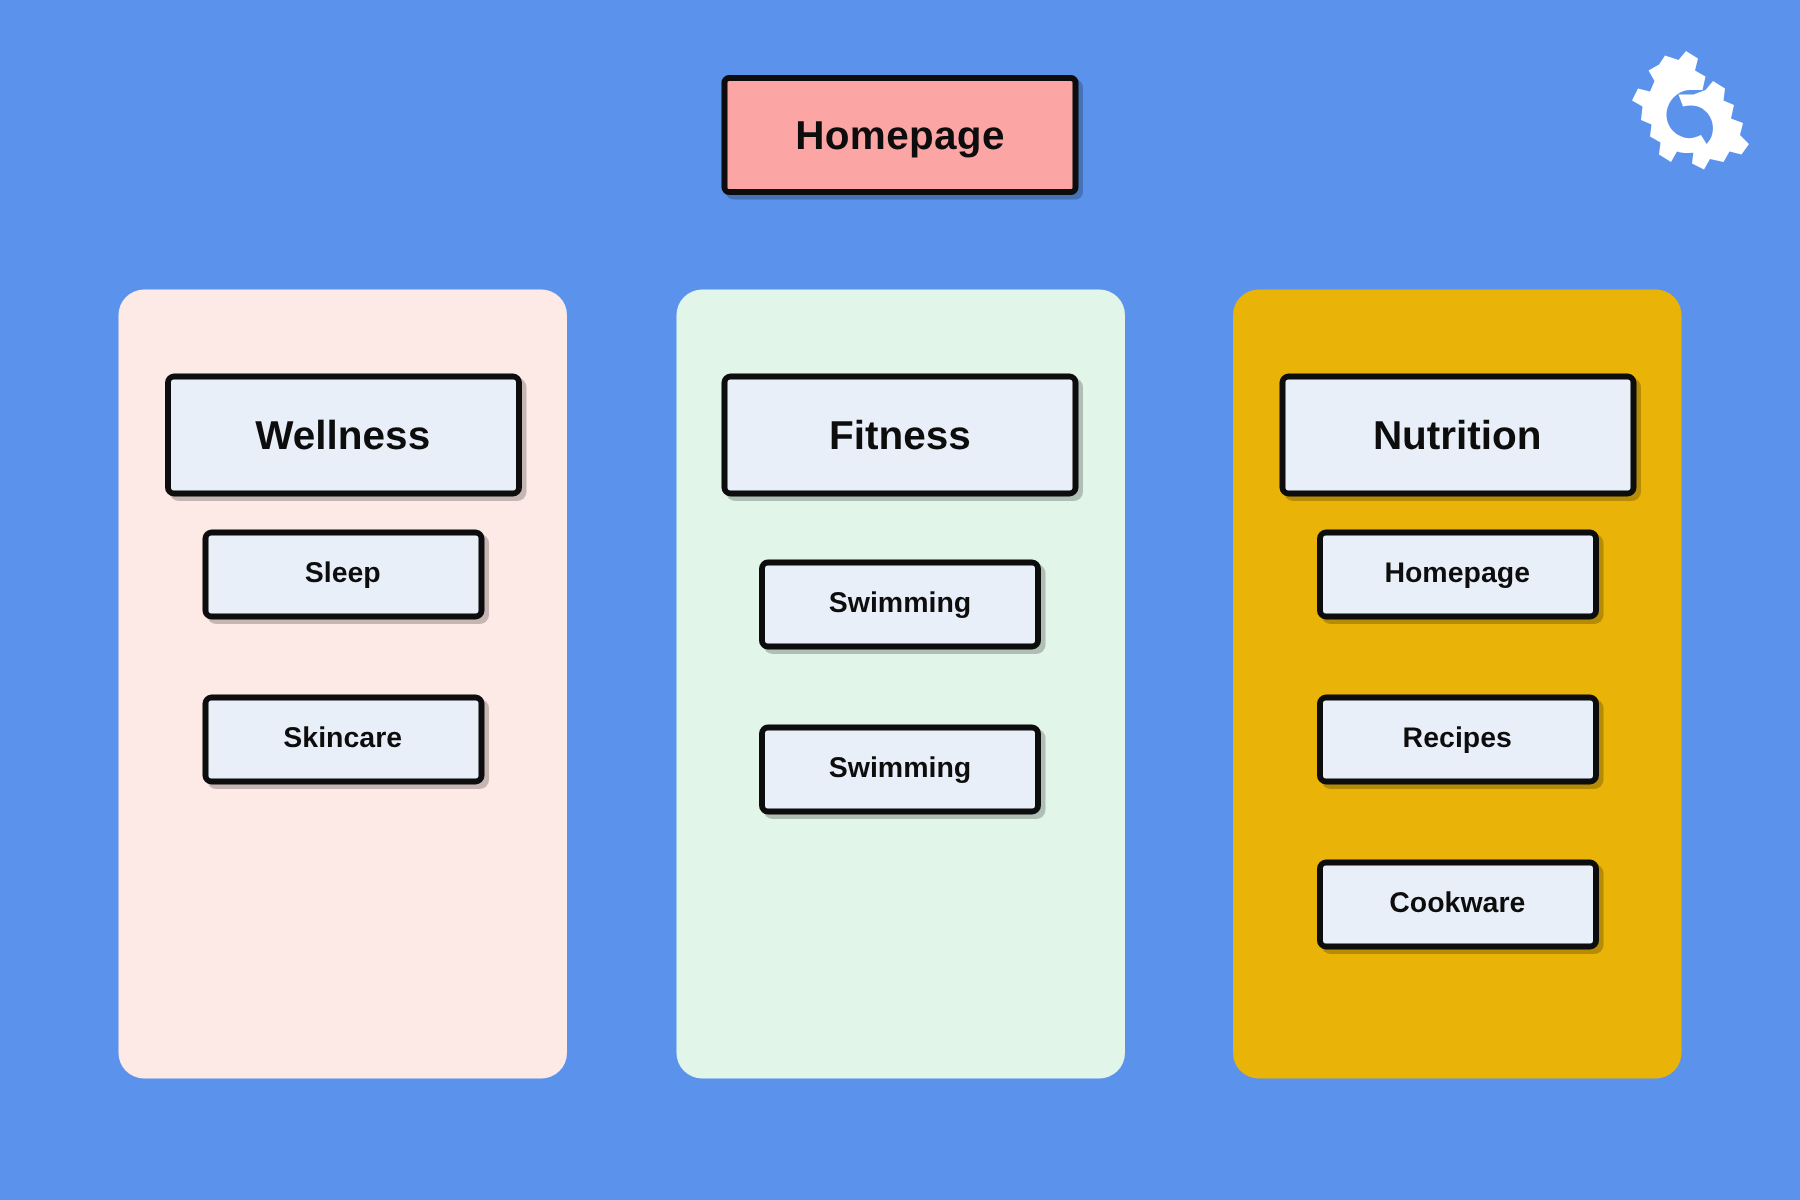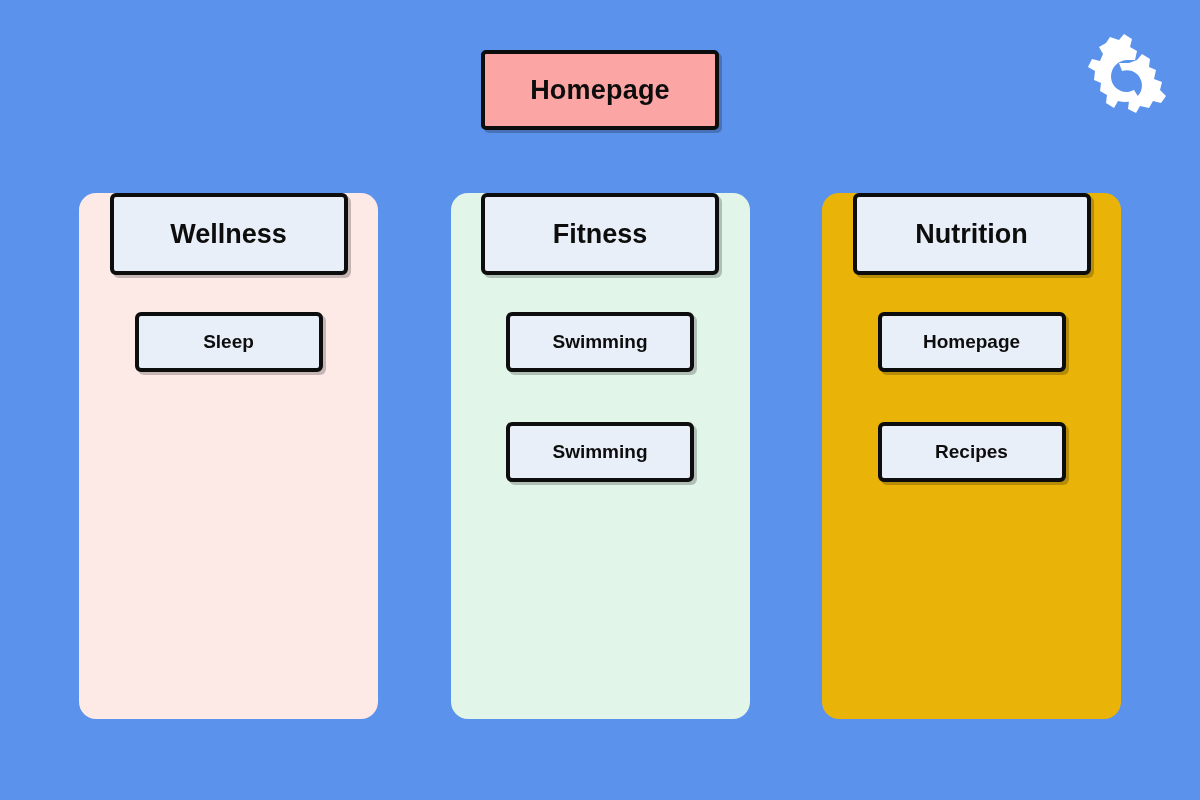--- a/index.html
+++ b/index.html
@@ -55,20 +55,21 @@
     width: 1042px;
     height: 526px;
     display: flex;
     justify-content: space-between;
   }
   .column-card {
     width: 299px;
     height: 526px;
     border-radius: 17px;
     box-sizing: border-box;
+    padding-top: 56px;
     display: flex;
     flex-direction: column;
     align-items: center;
   }
 
   .category-node {
     width: 238px;
     height: 82px;
     box-sizing: border-box;
     background: #e9eff8;
@@ -79,21 +80,21 @@
     justify-content: center;
     box-shadow: 3px 3px 0 rgba(0,0,0,0.22);
   }
   .category-node .node-label {
     font-size: 27px;
     font-weight: bold;
     color: #0d0d0d;
   }
 
   .child-list {
-    margin-top: 37px;
+    margin-top: 22px;
     display: flex;
     flex-direction: column;
     gap: 50px;
     align-items: flex-start;
   }
   .child-node {
     width: 188px;
     height: 60px;
     box-sizing: border-box;
     background: #e9eff8;
@@ -137,24 +138,27 @@
 <div class="columns">
 
   <div class="column-card" style="background: rgb(253, 234, 231);">
     <div class="category-node">
       <span class="node-label">Wellness</span>
     </div>
     <div class="child-list">
       <div class="child-node">
         <span class="node-label">Sleep</span>
       </div>
+      <div class="child-node">
+        <span class="node-label">Skincare</span>
+      </div>
     </div>
   </div>
 
-  <div class="column-card" style="background: rgb(225, 245, 233);">
+  <div class="column-card" style="background: rgb(225, 245, 233); gap: 20px;">
     <div class="category-node">
       <span class="node-label">Fitness</span>
     </div>
     <div class="child-list">
       <div class="child-node">
         <span class="node-label">Swimming</span>
       </div>
       <div class="child-node">
         <span class="node-label">Swimming</span>
       </div>
@@ -165,16 +169,19 @@
     <div class="category-node">
       <span class="node-label">Nutrition</span>
     </div>
     <div class="child-list">
       <div class="child-node">
         <span class="node-label">Homepage</span>
       </div>
       <div class="child-node">
         <span class="node-label">Recipes</span>
       </div>
+      <div class="child-node">
+        <span class="node-label">Cookware</span>
+      </div>
     </div>
   </div>
 
 </div>
 
 </body></html>

